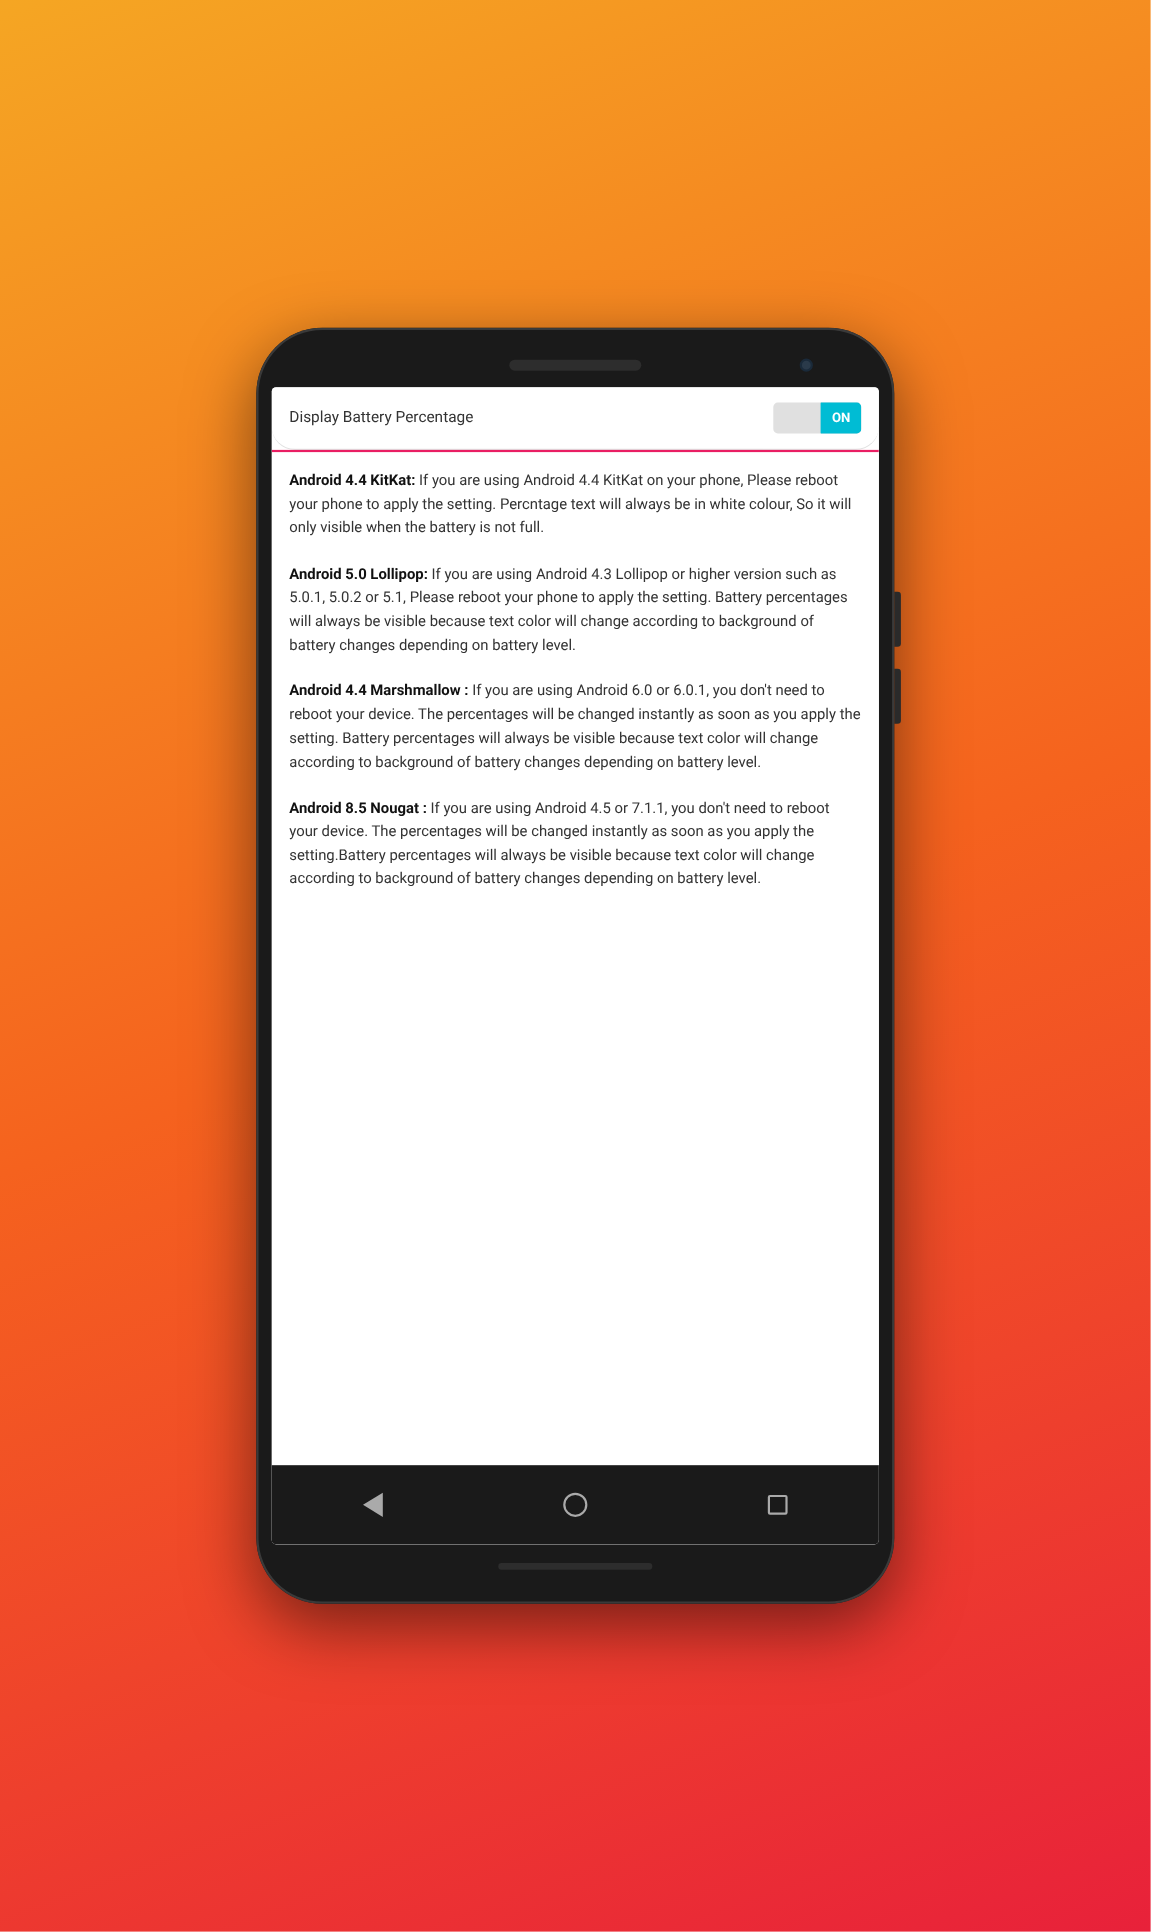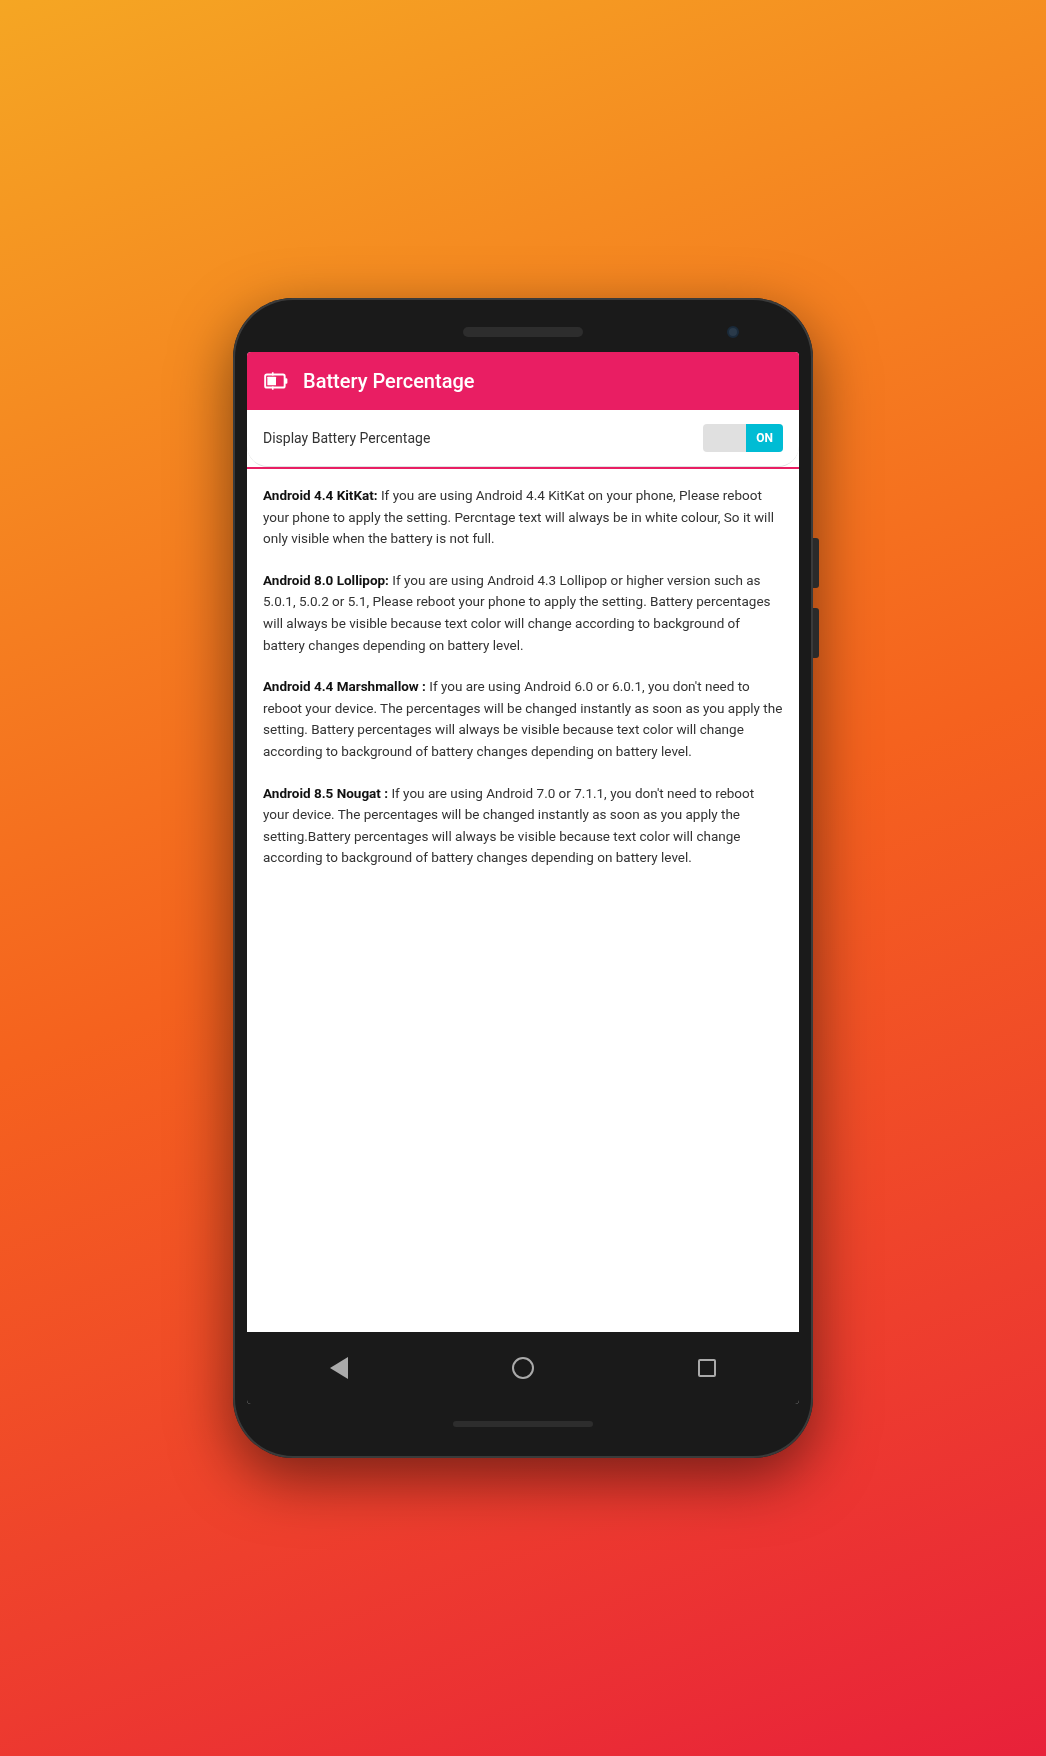--- a/index.html
+++ b/index.html
@@ -324,31 +324,20 @@
   <div class="volume-btn vol-down"></div>
 
   <div class="phone-top-bar">
     <div class="phone-speaker"></div>
     <div class="phone-camera"></div>
   </div>
 
   <div class="phone-screen">
 
 
-    <div class="app-bar">
-
-      <svg class="app-bar-icon" viewBox="0 0 24 24" fill="none">
-        <rect x="2" y="6" width="18" height="12" rx="1.5" stroke="white" stroke-width="1.8" fill="none"></rect>
-        <rect x="20" y="9.5" width="2.5" height="5" rx="1" fill="white"></rect>
-        <rect x="4" y="8" width="8" height="8" rx="0.5" fill="white"></rect>
-        <line x1="9" y1="4" x2="9" y2="7" stroke="white" stroke-width="1.5"></line>
-        <line x1="9" y1="17" x2="9" y2="20" stroke="white" stroke-width="1.5"></line>
-      </svg>
-      <span class="app-bar-title">Battery Percentage</span>
-    </div>
 
     <div class="screen-content">
 
       <div class="toggle-row">
         <span class="toggle-label">Display Battery Percentage</span>
         <div class="toggle-switch">
           <div class="toggle-off"></div>
           <div class="toggle-on">
             <span class="toggle-on-text">ON</span>
           </div>
@@ -358,32 +347,32 @@
       <div style="height:2px; background:#E91E63; flex-shrink:0;"></div>
 
       <div class="info-area">
 
         <p class="info-paragraph">
           <span class="version-label">Android 4.4 KitKat:</span>
           <span> If you are using Android 4.4 KitKat on your phone, Please reboot your phone to apply the setting. Percntage text will always be in white colour, So it will only visible when the battery is not full.</span>
         </p>
 
         <p class="info-paragraph">
-          <span class="version-label">Android 8.0 Lollipop:</span>
+          <span class="version-label">Android 5.0 Lollipop:</span>
           <span> If you are using Android 4.3 Lollipop or higher version such as 5.0.1, 5.0.2 or 5.1, Please reboot your phone to apply the setting. Battery percentages will always be visible because text color will change according to background of battery changes depending on battery level.</span>
         </p>
 
         <p class="info-paragraph">
           <span class="version-label">Android 4.4 Marshmallow :</span>
           <span>If you are using Android 6.0 or 6.0.1, you don't need to reboot your device. The percentages will be changed instantly as soon as you apply the setting. Battery percentages will always be visible because text color will change according to background of battery changes depending on battery level.</span>
         </p>
 
         <p class="info-paragraph">
           <span class="version-label">Android 8.5 Nougat :</span>
-          <span>If you are using Android 7.0 or 7.1.1, you don't need to reboot your device. The percentages will be changed instantly as soon as you apply the setting.Battery percentages will always be visible because text color will change according to background of battery changes depending on battery level.</span>
+          <span>If you are using Android 4.5 or 7.1.1, you don't need to reboot your device. The percentages will be changed instantly as soon as you apply the setting.Battery percentages will always be visible because text color will change according to background of battery changes depending on battery level.</span>
         </p>
 
       </div>
     </div>
 
     <div class="bottom-nav">
       <div class="nav-btn">
         <div class="back-arrow"></div>
       </div>
       <div class="nav-btn">

